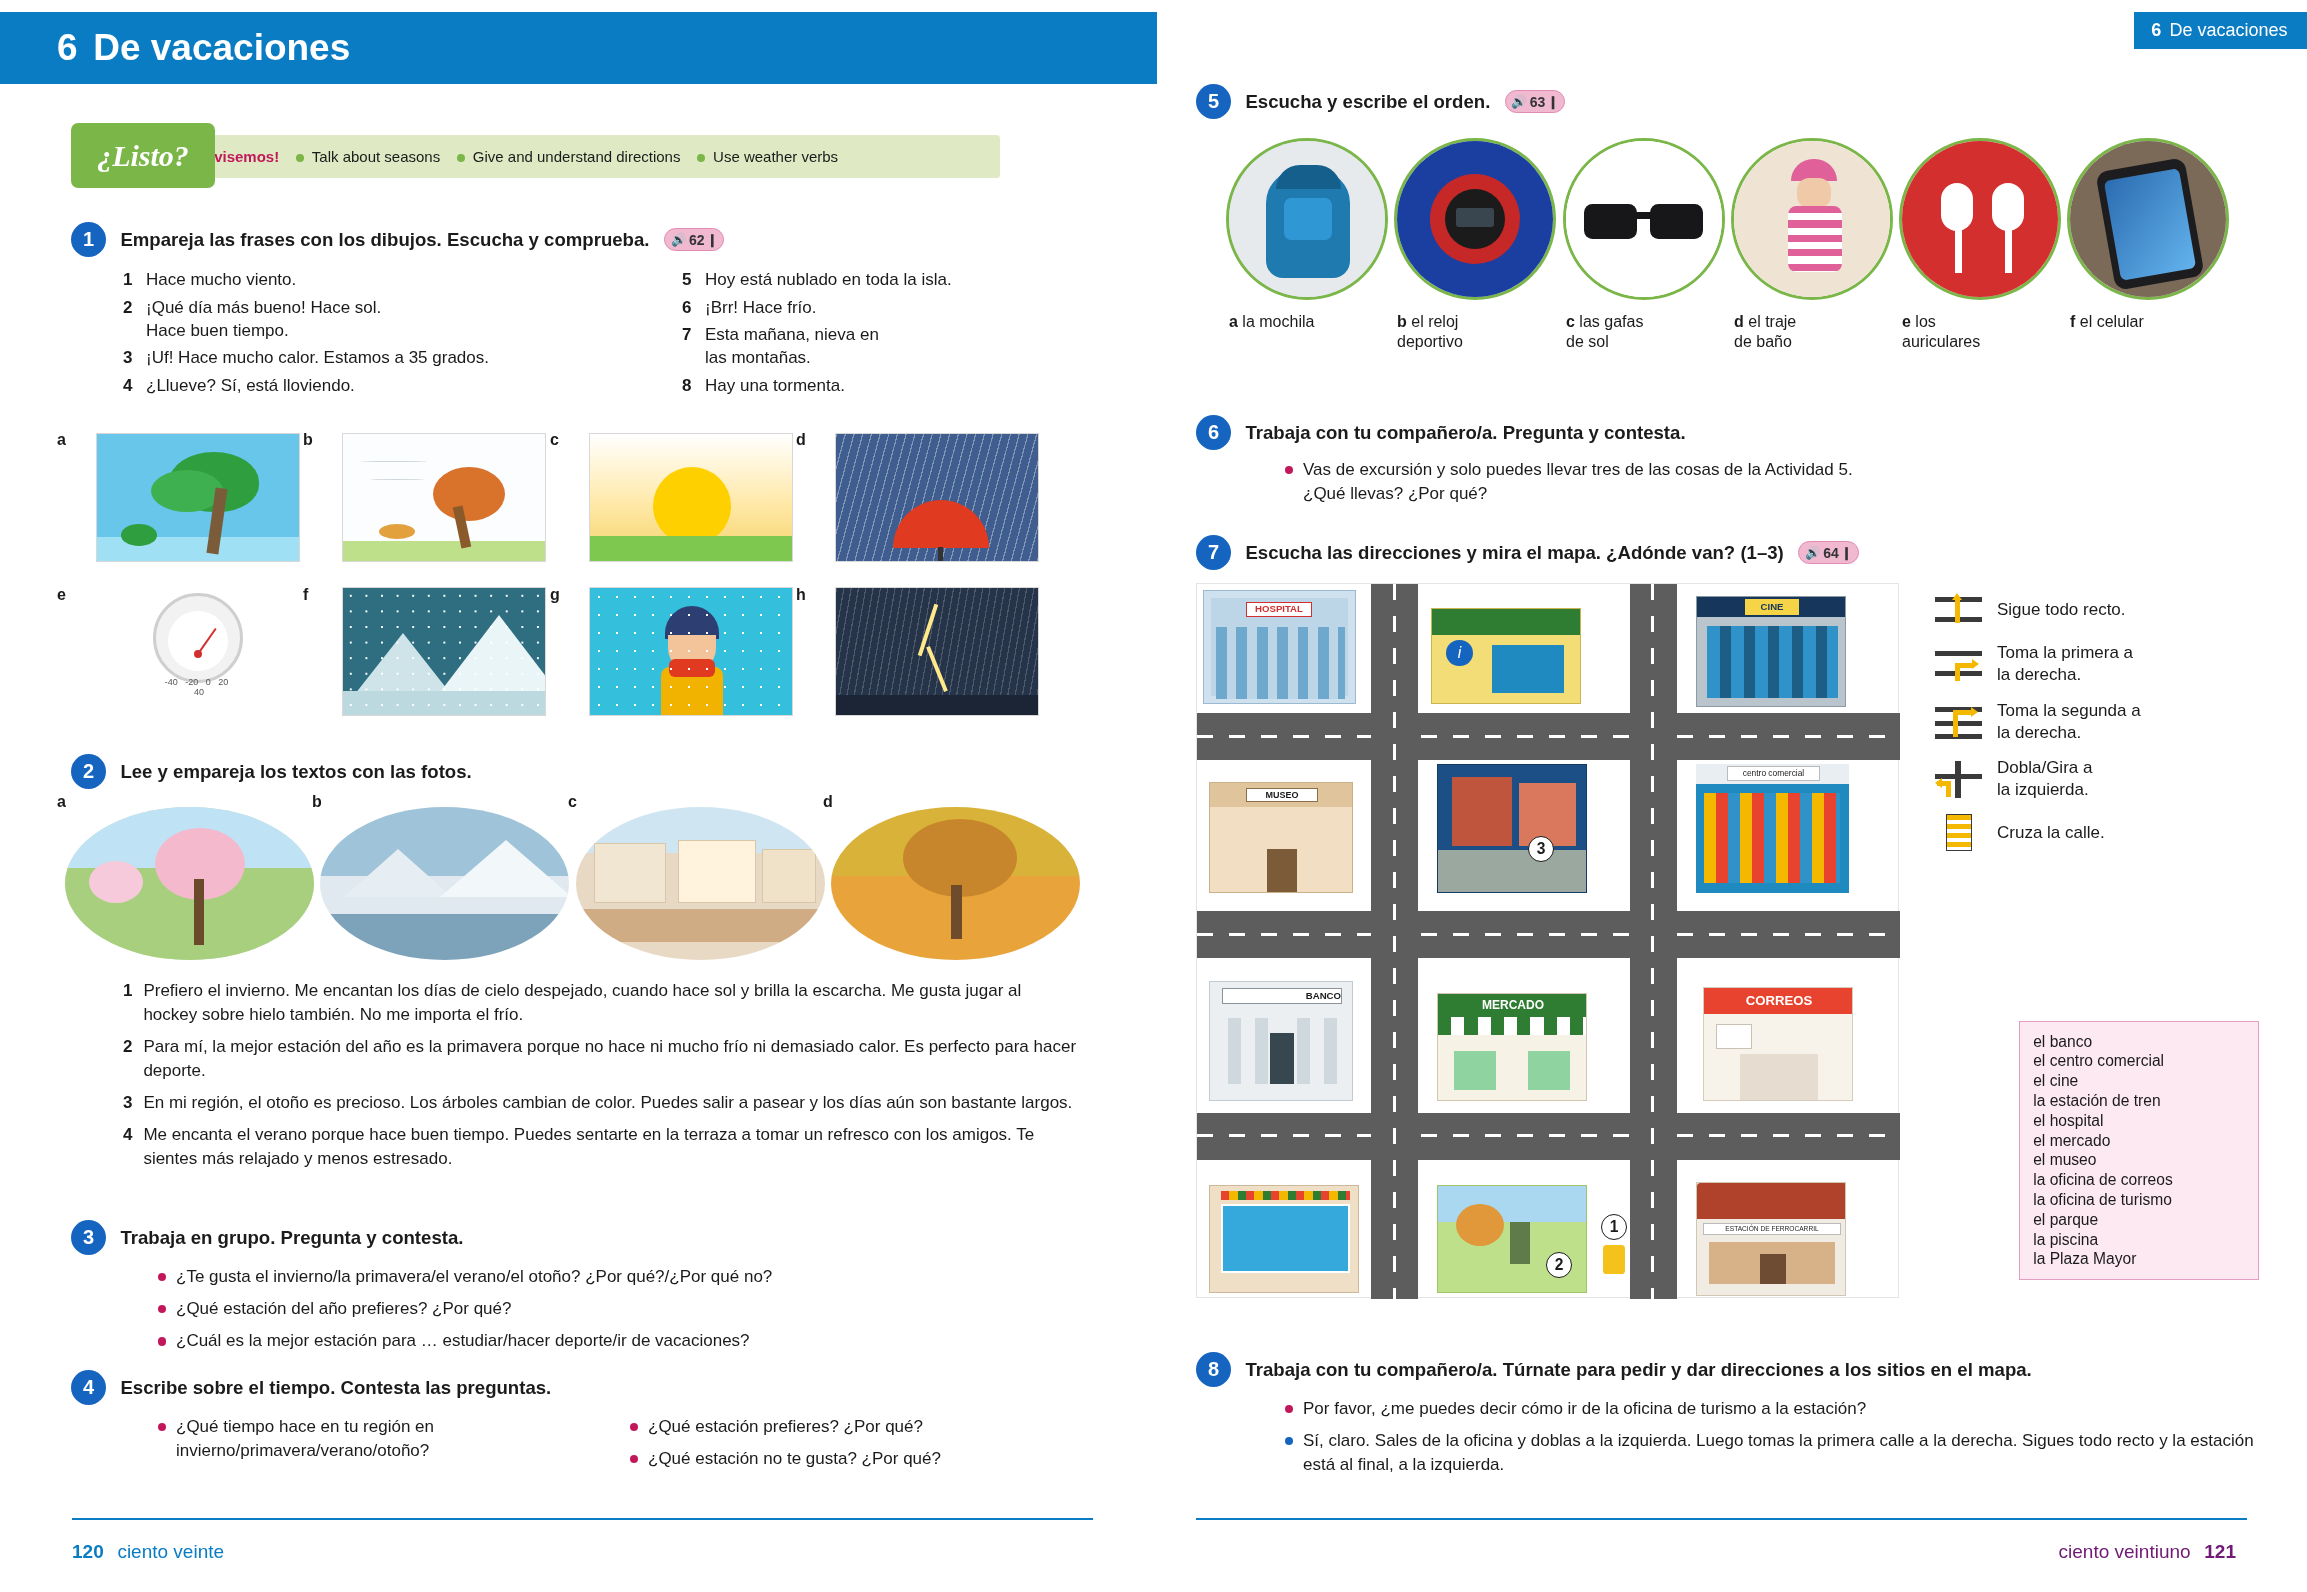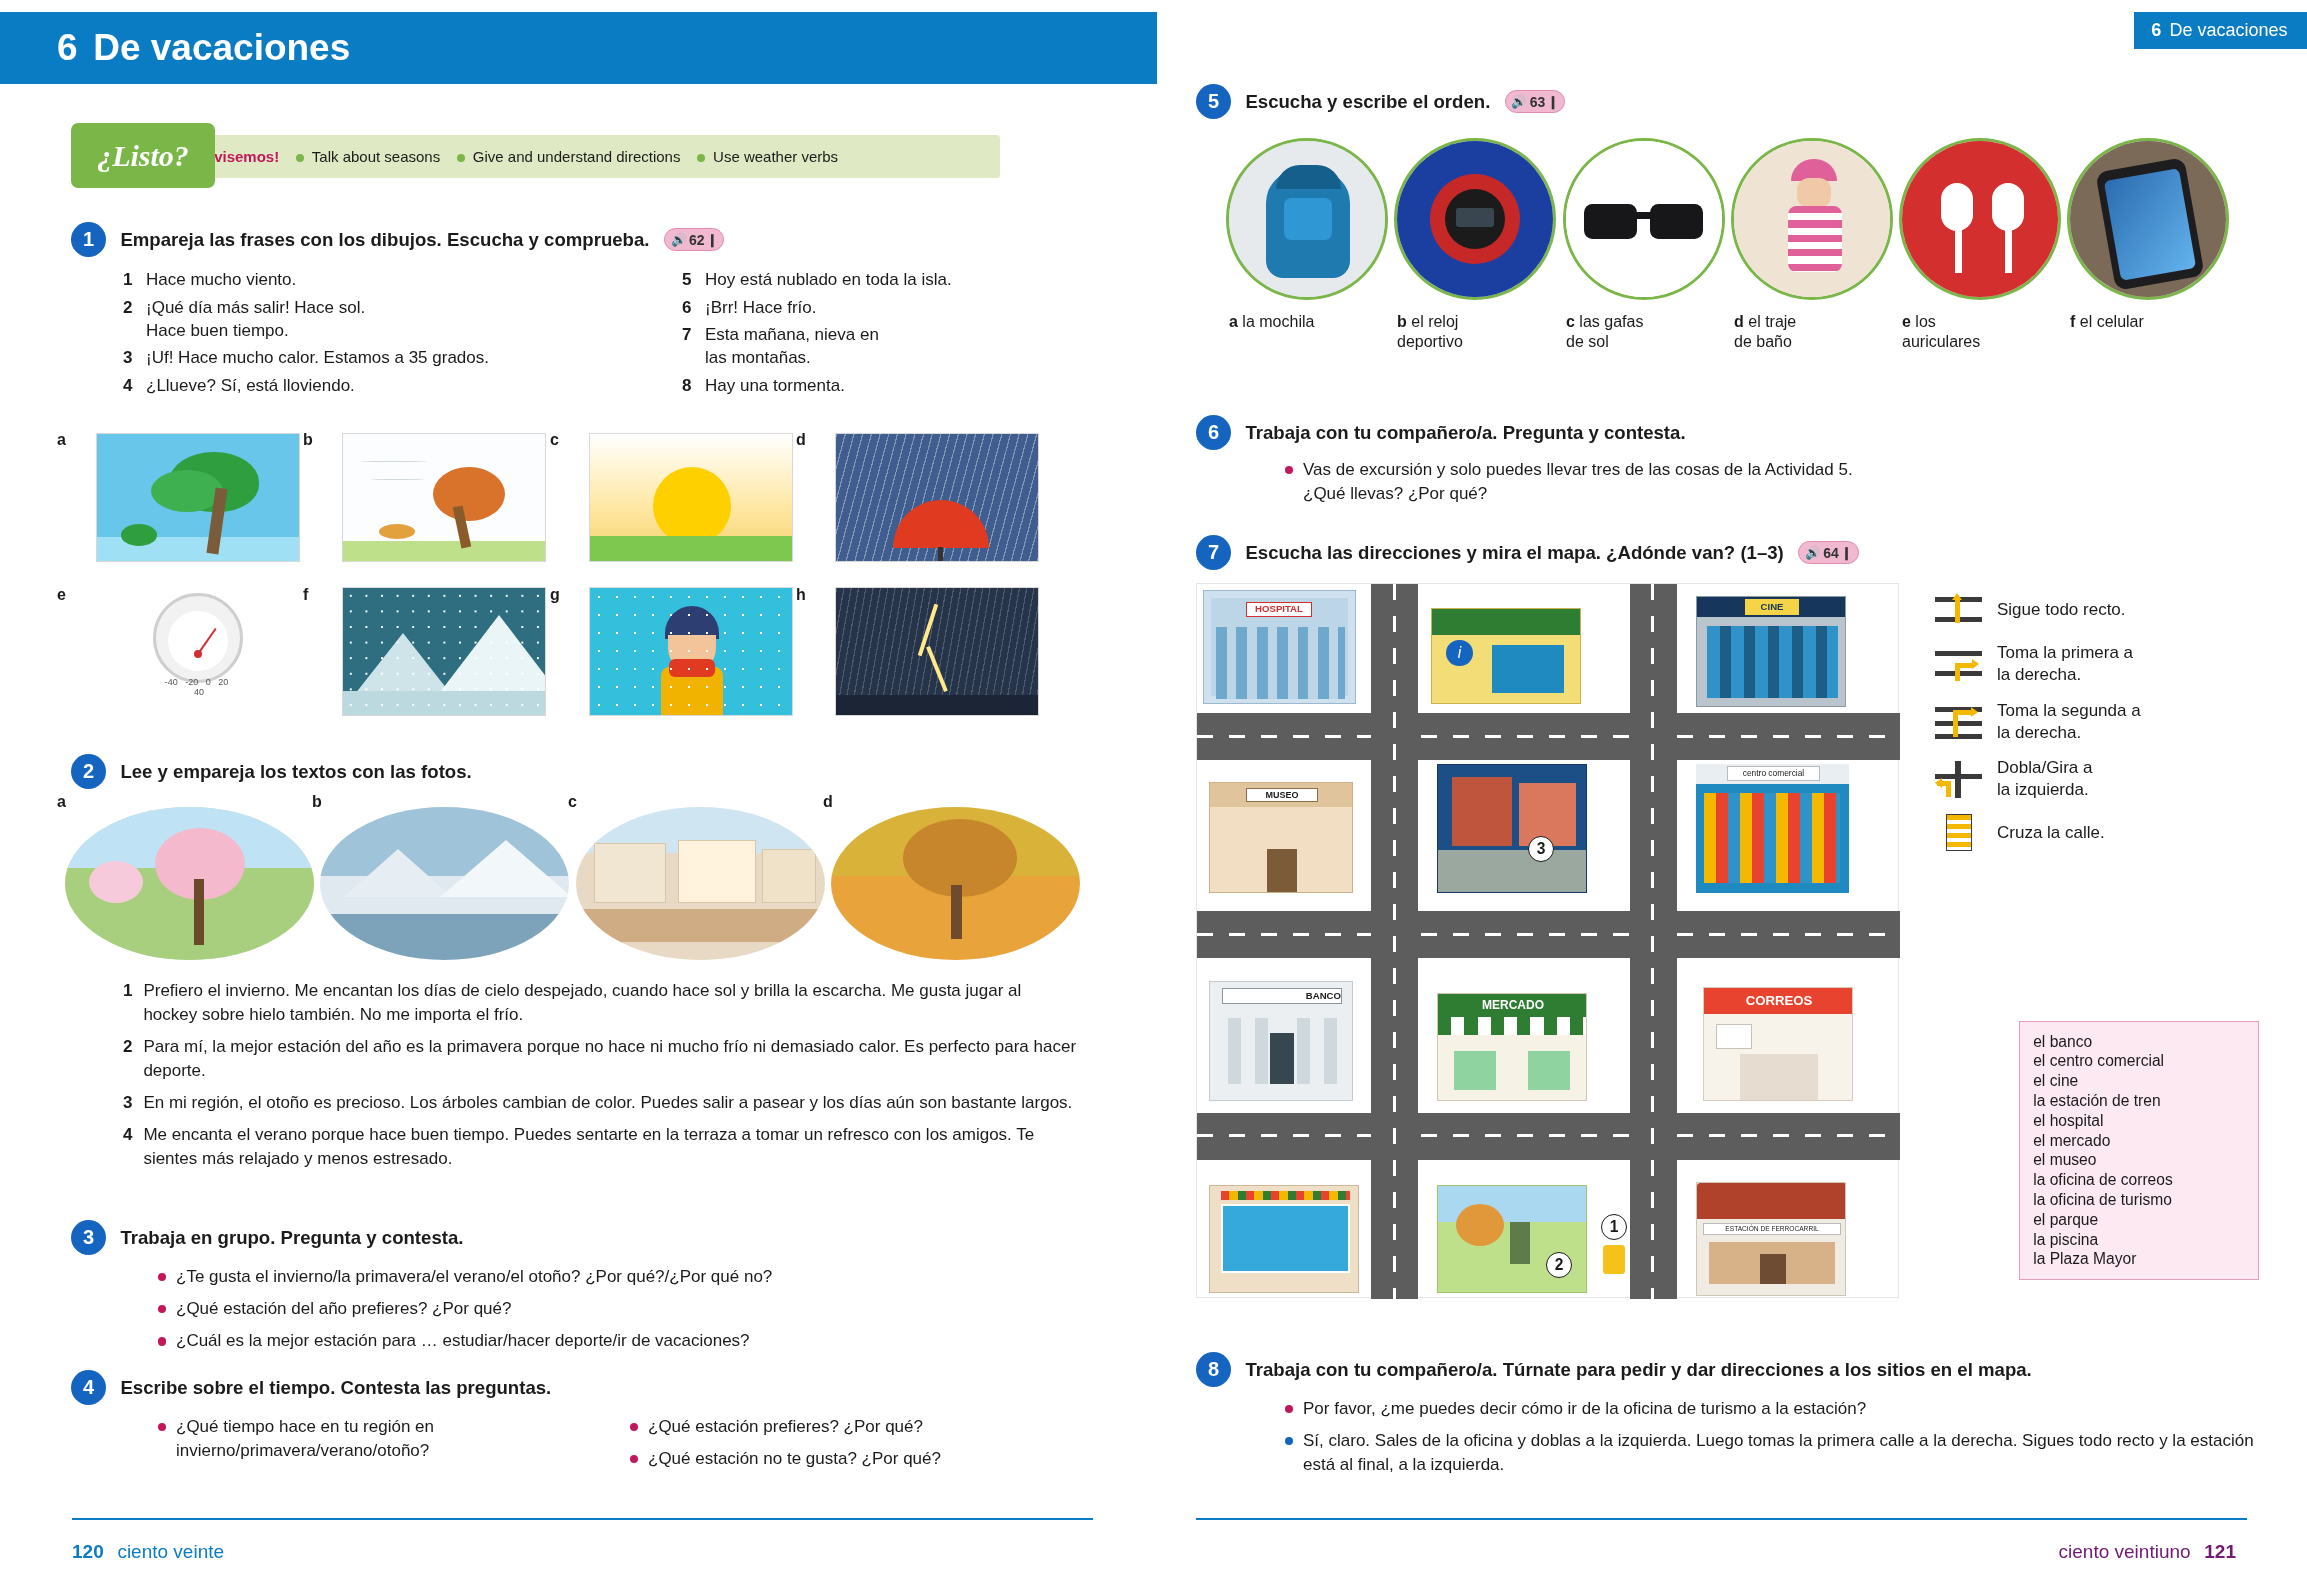--- a/index.html
+++ b/index.html
@@ -204,21 +204,21 @@
       </div>
     </div>
 
     <div class="abs" style="left:123px; top:269px; width:475px;">
       <div class="ol-item">
         <span class="n">1</span>
         <span>Hace mucho viento.</span>
       </div>
       <div class="ol-item">
         <span class="n">2</span>
-        <span style="white-space:pre-line">¡Qué día más salir! Hace sol.
+        <span style="white-space:pre-line">¡Qué día más bueno! Hace sol.
 Hace buen tiempo.</span>
       </div>
       <div class="ol-item">
         <span class="n">3</span>
         <span>¡Uf! Hace mucho calor. Estamos a 35 grados.</span>
       </div>
       <div class="ol-item">
         <span class="n">4</span>
         <span>¿Llueve? Sí, está lloviendo.</span>
       </div>

